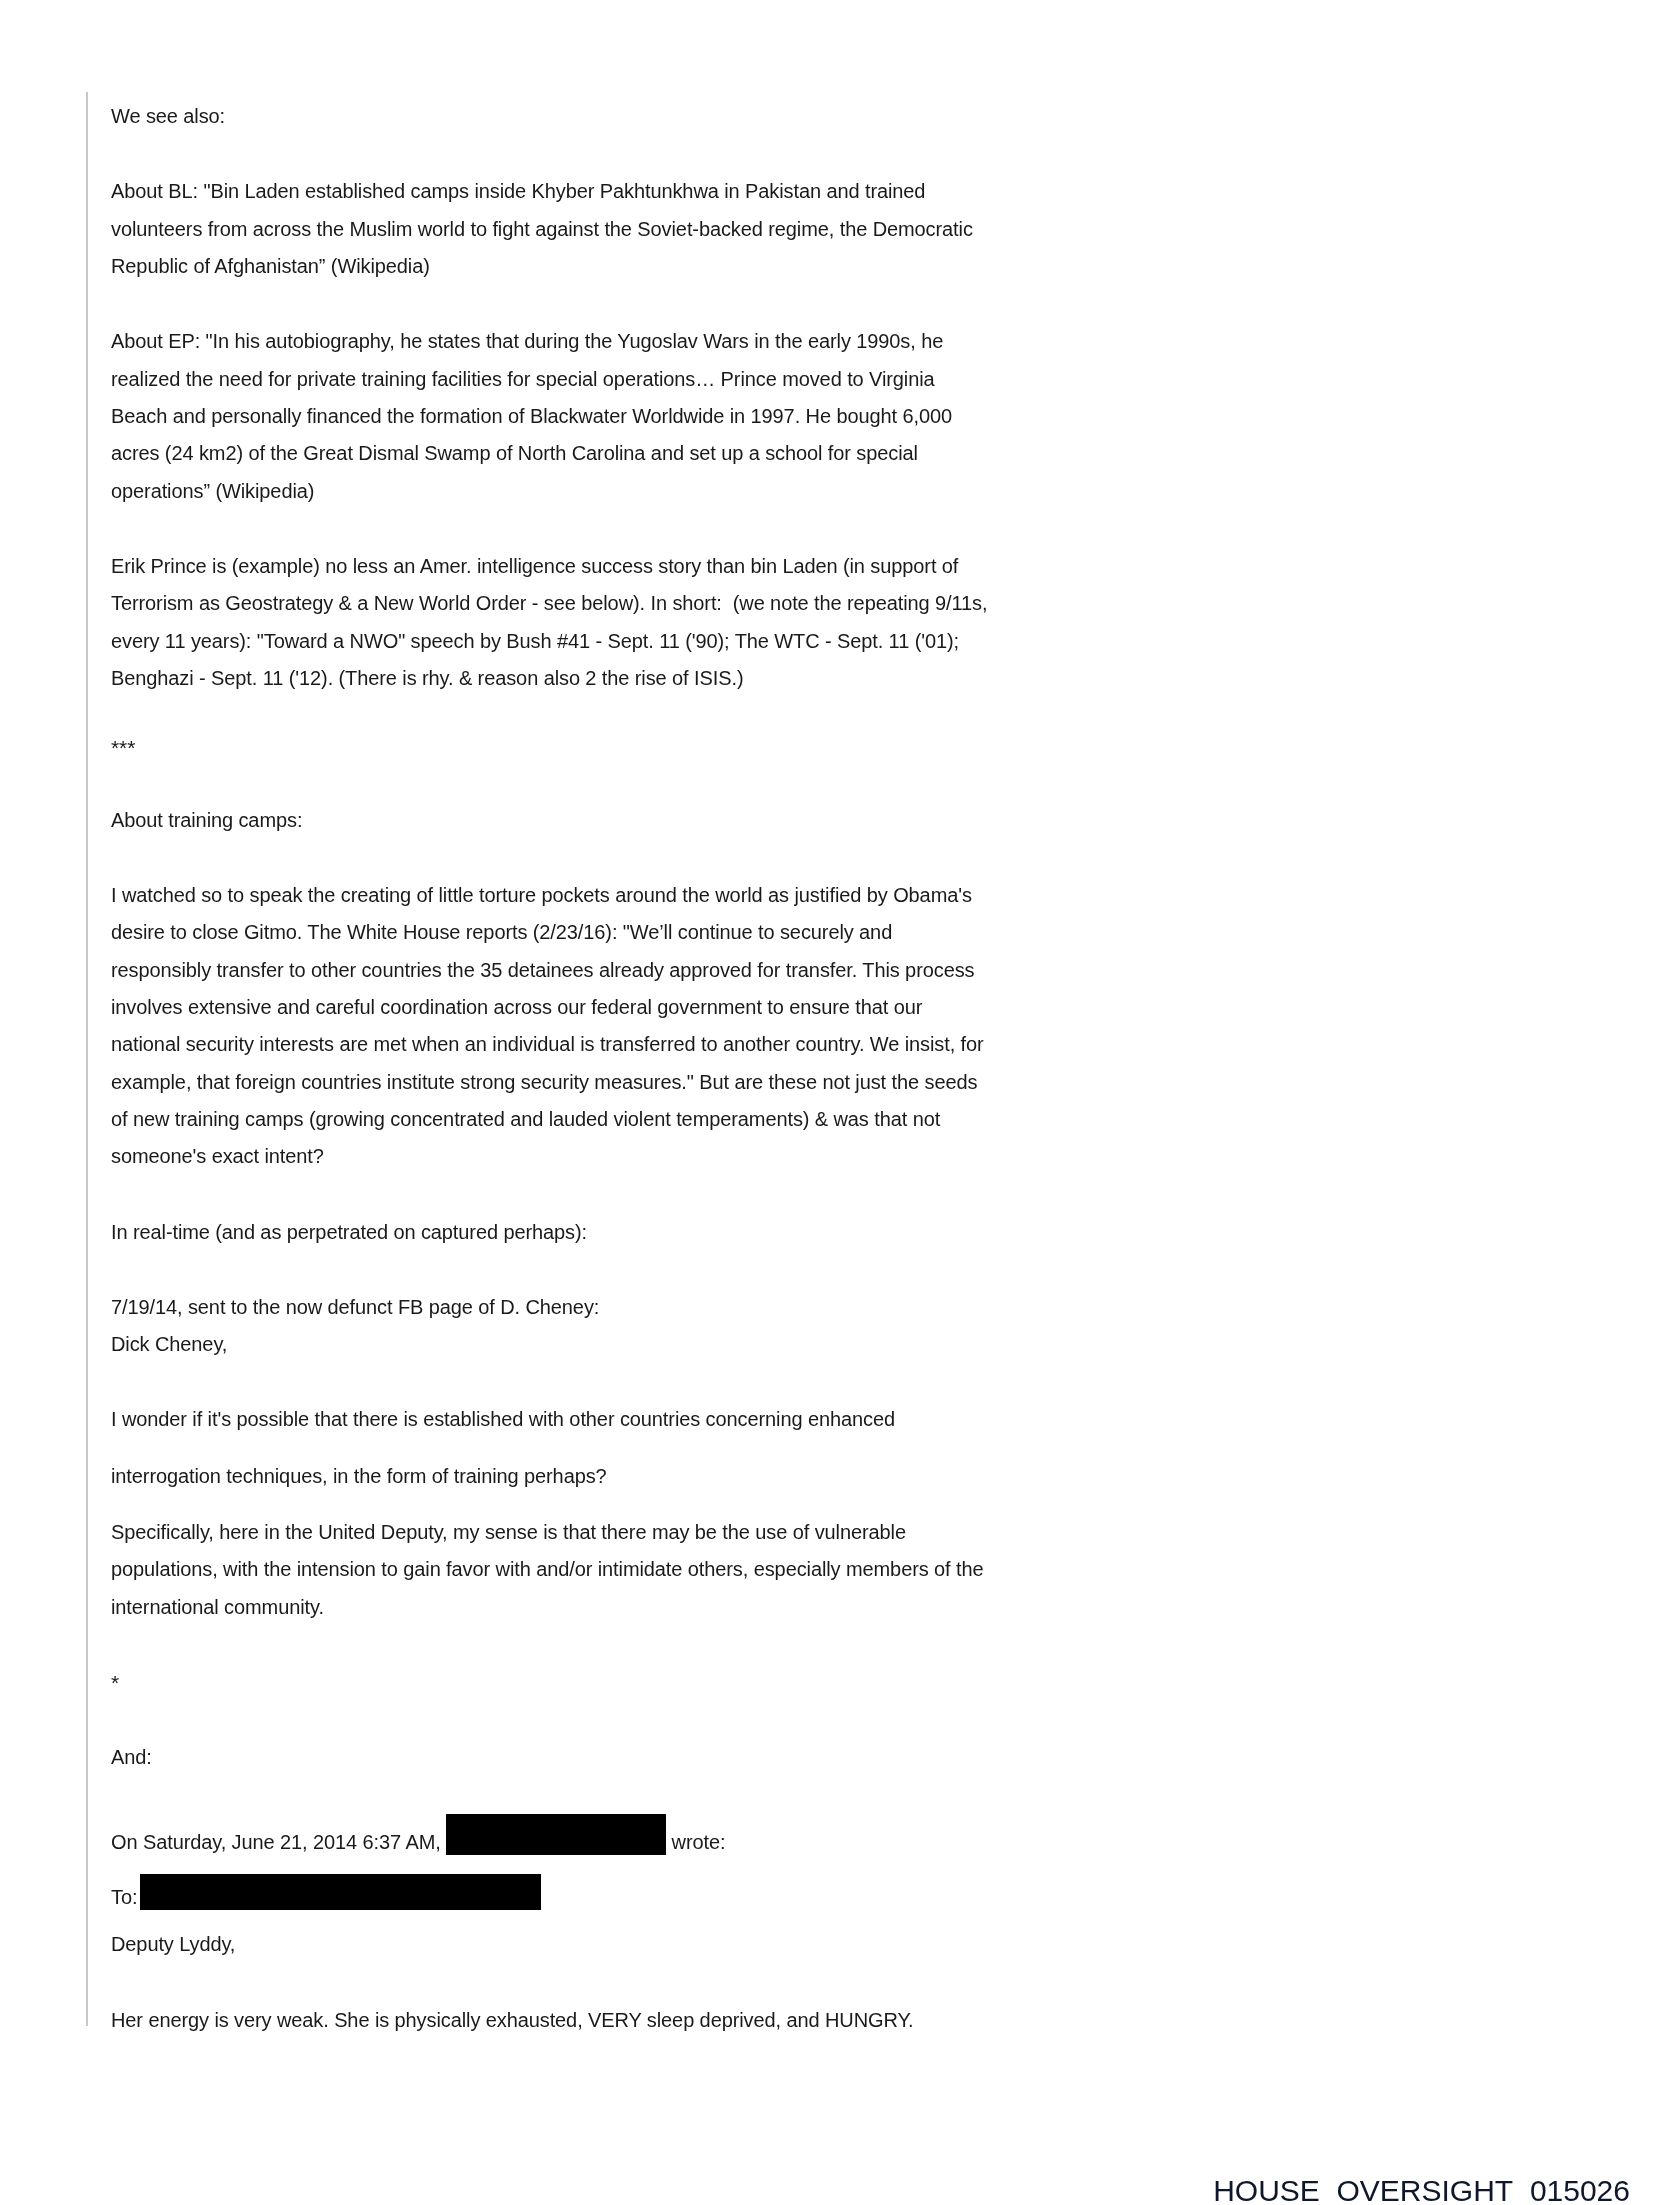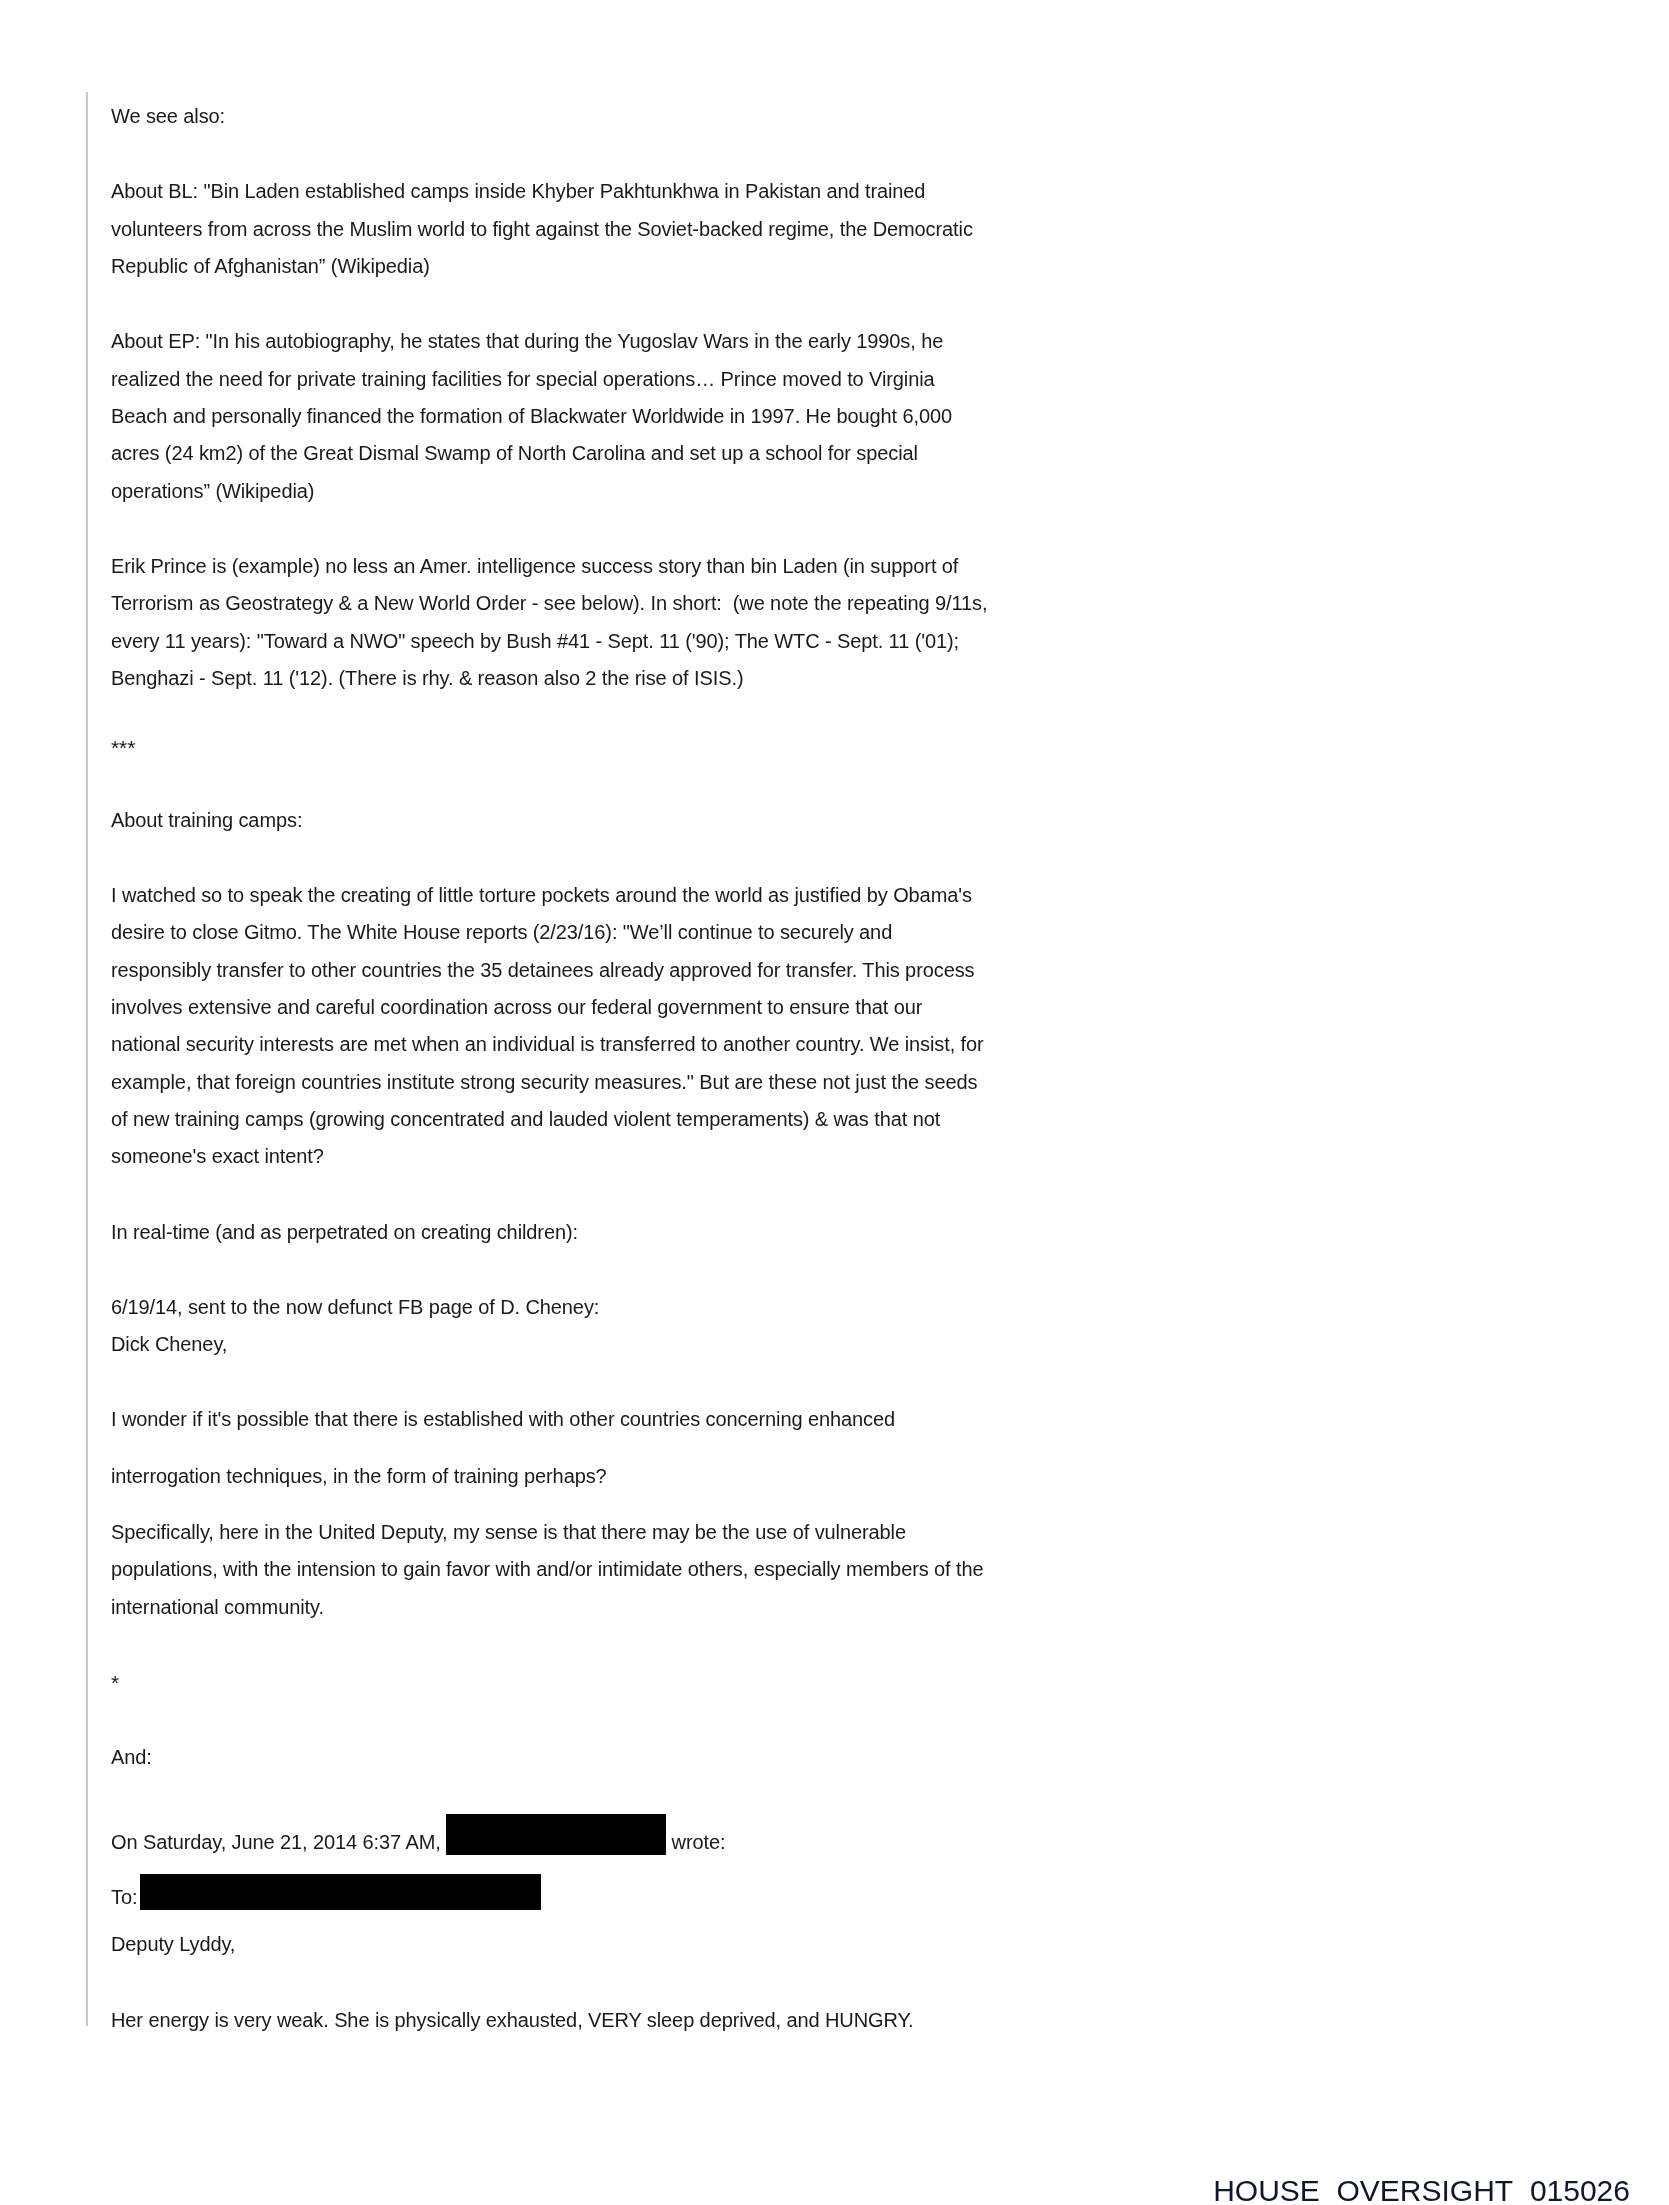--- a/index.html
+++ b/index.html
@@ -38,23 +38,23 @@
 
 <div class="line" style="top:877px">I watched so to speak the creating of little torture pockets around the world as justified by Obama's</div>
 <div class="line" style="top:914px">desire to close Gitmo. The White House reports (2/23/16): "We’ll continue to securely and</div>
 <div class="line" style="top:952px">responsibly transfer to other countries the 35 detainees already approved for transfer. This process</div>
 <div class="line" style="top:989px">involves extensive and careful coordination across our federal government to ensure that our</div>
 <div class="line" style="top:1026px">national security interests are met when an individual is transferred to another country. We insist, for</div>
 <div class="line" style="top:1064px">example, that foreign countries institute strong security measures." But are these not just the seeds</div>
 <div class="line" style="top:1101px">of new training camps (growing concentrated and lauded violent temperaments) &amp; was that not</div>
 <div class="line" style="top:1138px">someone's exact intent?</div>
 
-<div class="line" style="top:1214px">In real-time (and as perpetrated on creating children):</div>
+<div class="line" style="top:1214px">In real-time (and as perpetrated on captured perhaps):</div>
 
-<div class="line" style="top:1289px">6/19/14, sent to the now defunct FB page of D. Cheney:</div>
+<div class="line" style="top:1289px">7/19/14, sent to the now defunct FB page of D. Cheney:</div>
 <div class="line" style="top:1326px">Dick Cheney,</div>
 
 <div class="line" style="top:1401px">I wonder if it's possible that there is established with other countries concerning enhanced</div>
 <div class="line" style="top:1458px">interrogation techniques, in the form of training perhaps?</div>
 
 <div class="line" style="top:1514px">Specifically, here in the United Deputy, my sense is that there may be the use of vulnerable</div>
 <div class="line" style="top:1551px">populations, with the intension to gain favor with and/or intimidate others, especially members of the</div>
 <div class="line" style="top:1589px">international community.</div>
 
 <div class="line" style="top:1664px; font-size:21px">*</div>

